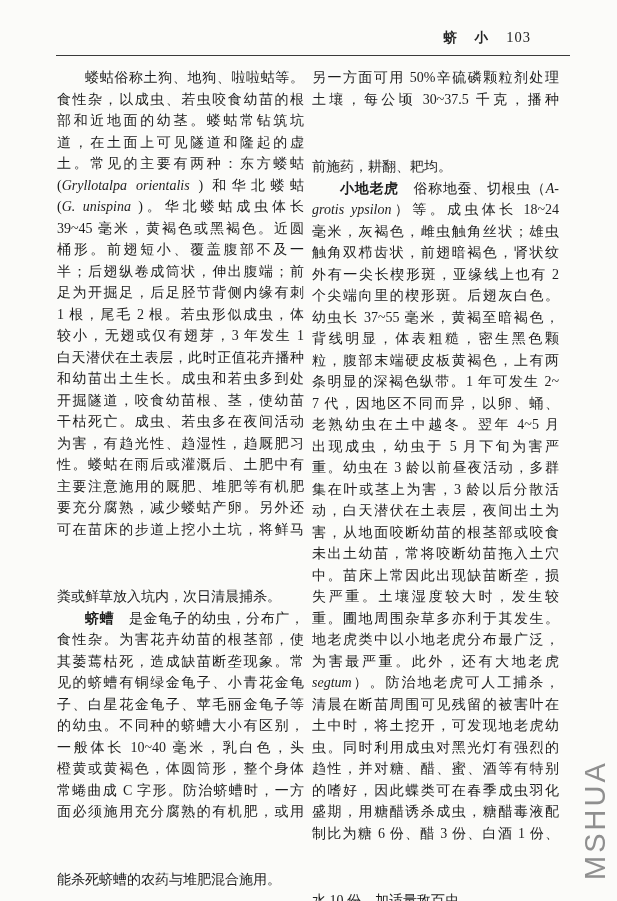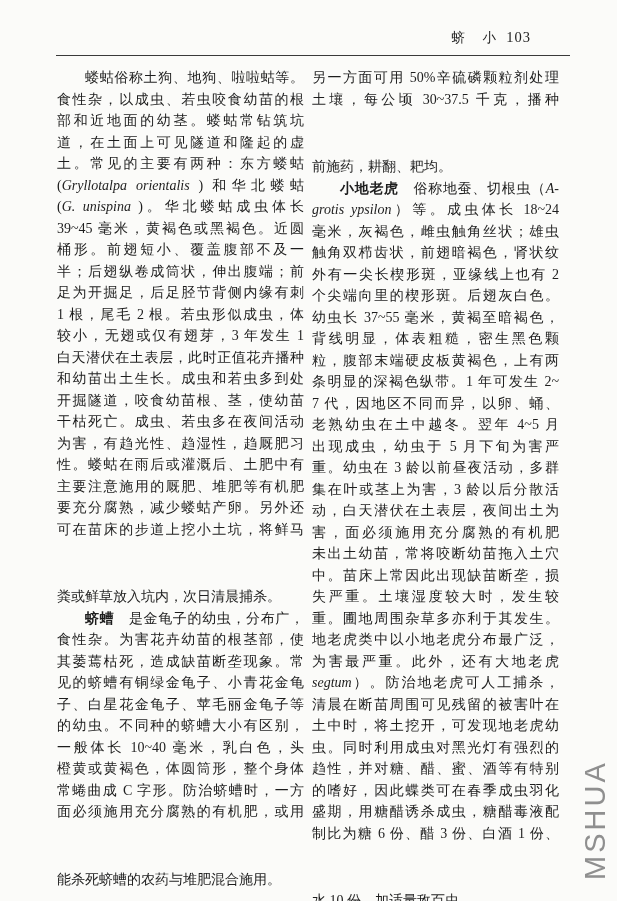--- a/index.html
+++ b/index.html
@@ -16,22 +16,22 @@
   }
   .header {
     position: absolute;
     top: 29px;
     left: 57px;
     width: 474px;
     text-align: right;
     font-size: 13.5px;
     color: #222;
   }
-  .header-entries { letter-spacing: 7px; font-weight: 400; }
-  .header-page { margin-left: 0; font-size: 14.5px; letter-spacing: 1px; }
+  .header-entries { letter-spacing: 7px; font-weight: 700; }
+  .header-page { margin-left: 8px; font-size: 14.5px; letter-spacing: 1px; }
   .header-rule {
     position: absolute;
     top: 55px;
     left: 56px;
     width: 514px;
     height: 1px;
     background: #3a3a3a;
   }
   .columns {
     position: absolute;
@@ -134,21 +134,21 @@
         <div class="line"><span>幼虫长 37~55 毫米，黄褐至暗褐色，</span></div>
         <div class="line"><span>背线明显，体表粗糙，密生黑色颗</span></div>
         <div class="line"><span>粒，腹部末端硬皮板黄褐色，上有两</span></div>
         <div class="line"><span>条明显的深褐色纵带。1 年可发生 2~</span></div>
         <div class="line"><span>7 代，因地区不同而异，以卵、蛹、</span></div>
         <div class="line"><span>老熟幼虫在土中越冬。翌年 4~5 月</span></div>
         <div class="line"><span>出现成虫，幼虫于 5 月下旬为害严</span></div>
         <div class="line"><span>重。幼虫在 3 龄以前昼夜活动，多群</span></div>
         <div class="line"><span>集在叶或茎上为害，3 龄以后分散活</span></div>
         <div class="line"><span>动，白天潜伏在土表层，夜间出土为</span></div>
-        <div class="line"><span>害，面必须施用充分腐熟的有机肥</span></div>
+        <div class="line"><span>害，从地面咬断幼苗的根茎部或咬食</span></div>
         <div class="line"><span>未出土幼苗，常将咬断幼苗拖入土穴</span></div>
         <div class="line"><span>中。苗床上常因此出现缺苗断垄，损</span></div>
         <div class="line"><span>失严重。土壤湿度较大时，发生较</span></div>
         <div class="line"><span>重。圃地周围杂草多亦利于其发生。</span></div>
         <div class="line"><span>地老虎类中以小地老虎分布最广泛，</span></div>
         <div class="line"><span>为害最严重。此外，还有大地老虎</span></div>
         <div class="line"><span class="i">segtum</span><span>）。防治地老虎可人工捕杀，</span></div>
         <div class="line"><span>清晨在断苗周围可见残留的被害叶在</span></div>
         <div class="line"><span>土中时，将土挖开，可发现地老虎幼</span></div>
         <div class="line"><span>虫。同时利用成虫对黑光灯有强烈的</span></div>

